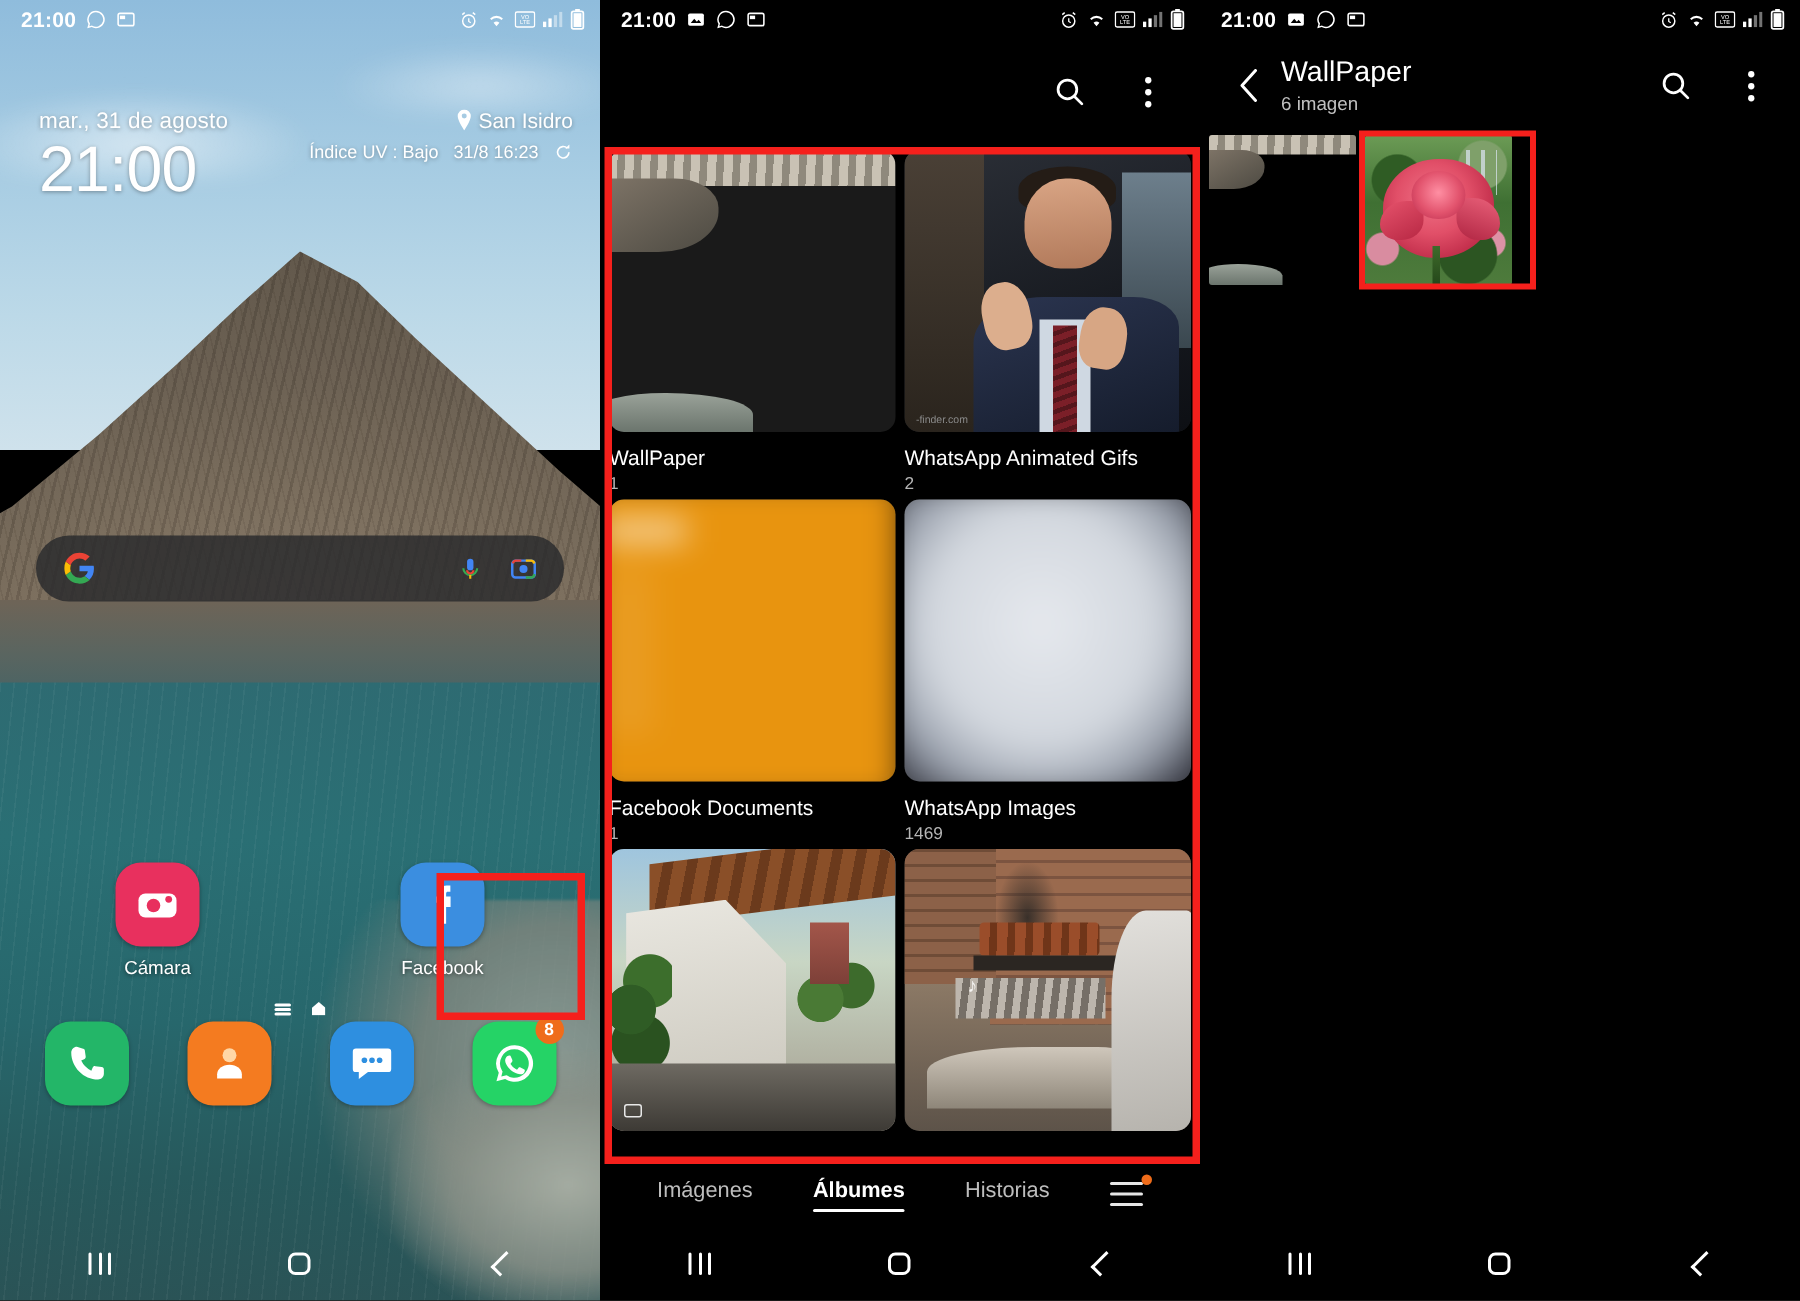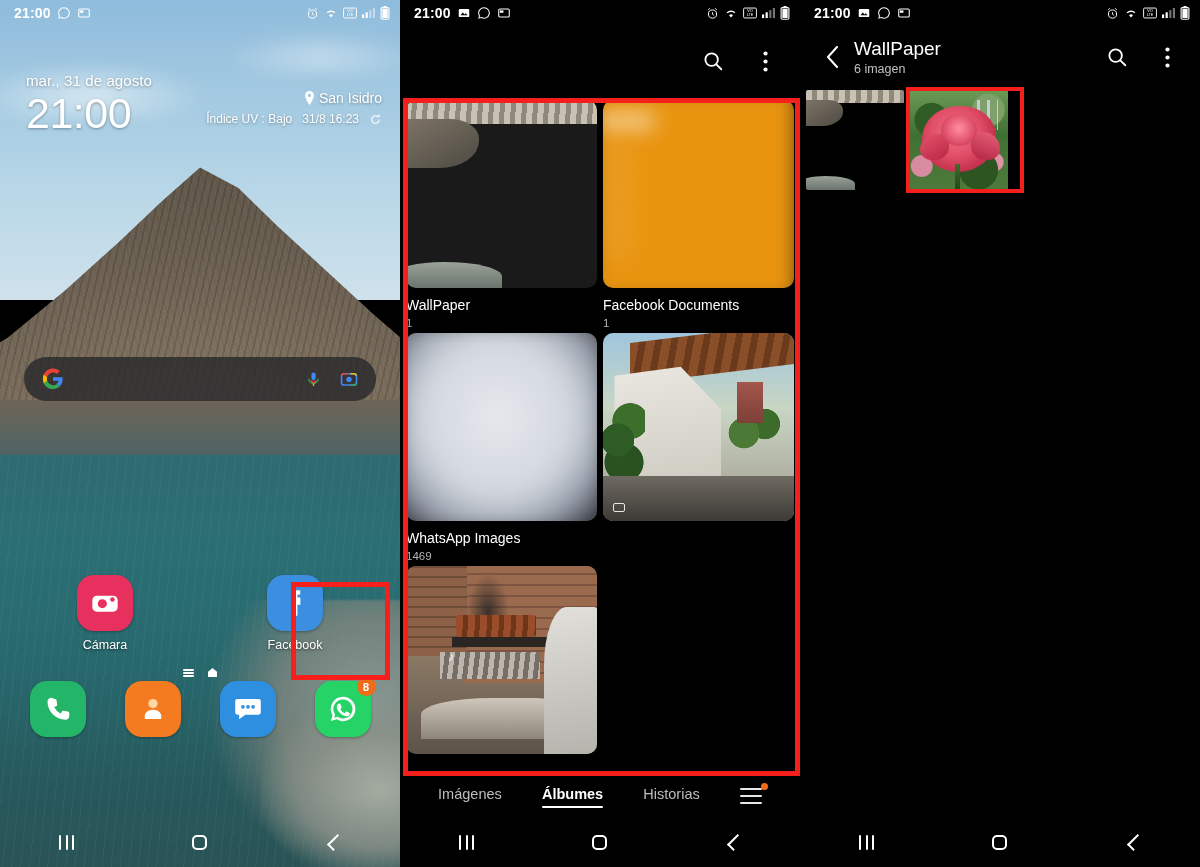--- a/index.html
+++ b/index.html
@@ -55,21 +55,21 @@
     opacity:.85; filter:blur(1px); }
   .rocks2 { position:absolute; right:-30px; top:700px; width:170px; height:180px;
     background:radial-gradient(ellipse at 70% 50%, #b0b6ab 0%, #8b9289 45%, rgba(50,85,88,0) 75%);
     opacity:.8; filter:blur(1px); }
 
   .clockwidget { position:absolute; left:26px; top:72px; color:#fff;
     text-shadow:0 1px 3px rgba(0,0,0,.35); z-index:5; }
   .cw-date { font-size:15px; font-weight:400; letter-spacing:.1px; }
   .cw-time { font-size:43px; font-weight:300; line-height:1.05; margin-top:2px; letter-spacing:-.5px; }
 
-  .weather { position:absolute; right:18px; top:90px; color:#fff; text-align:right;
+  .weather { position:absolute; right:18px; top:72px; color:#fff; text-align:right;
     text-shadow:0 1px 3px rgba(0,0,0,.35); z-index:5; }
   .w-loc { font-size:14px; display:flex; align-items:center; justify-content:flex-end; gap:4px; }
   .w-main { display:flex; align-items:center; justify-content:flex-end; gap:6px; margin-top:2px; }
   .w-temp { font-size:33px; font-weight:300; line-height:1; }
   .w-uv { font-size:12px; margin-top:6px; display:flex; align-items:center;
     justify-content:flex-end; gap:10px; white-space:nowrap; }
 
   .searchbar { position:absolute; left:24px; right:24px; top:357px; height:44px;
     background:rgba(40,42,44,.82); border-radius:24px; display:flex; align-items:center;
     padding:0 18px; z-index:6; }
@@ -526,20 +526,38 @@
           <div class="art-lake">
             <div class="topcliff"></div>
               <div class="cliff"></div>
               <div class="btmrock"></div>
           </div>
         </div>
         <div class="al-name">WallPaper</div>
         <div class="al-count">1</div>
       </div>
 
+      <div class="albumcell">
+        <div class="thumb">
+          <div class="art-leo">
+            <div class="wallL"></div>
+              <div class="windowR"></div>
+            <div class="suit"></div>
+              <div class="shirt"></div>
+              <div class="tie"></div>
+            <div class="hair"></div>
+              <div class="head"></div>
+            <div class="hand1"></div>
+              <div class="hand2"></div>
+            <div class="wm">-finder.com</div>
+          </div>
+        </div>
+        <div class="al-name">WhatsApp Animated Gifs</div>
+        <div class="al-count">2</div>
+      </div>
 
       <div class="albumcell">
         <div class="thumb">
           <div class="art-docs">
             <div class="top"></div>
               <div class="lines"></div>
               <div class="edge"></div>
           </div>
         </div>
         <div class="al-name">Facebook Documents</div>

